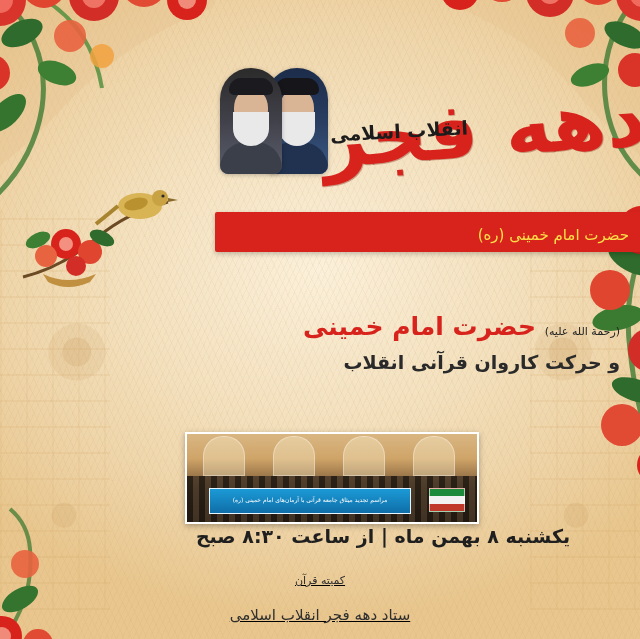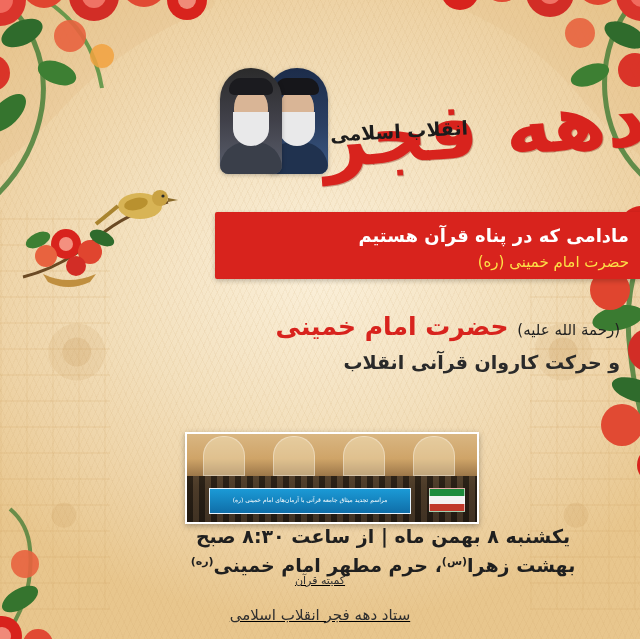--- a/index.html
+++ b/index.html
@@ -199,21 +199,21 @@
     font-weight: bold;
   }
   .emph-red {
     font-size: 25px;
     color: #d8231d;
     font-weight: bold;
     line-height: 1.6;
     margin-top: 2px;
   }
   .emph-red .small-note {
-    font-size: 15px;
+    font-size: 11px;
     color: #1f1f1f;
     font-weight: normal;
   }
 
   
   .photo {
     position: absolute;
     left: 185px;
     top: 432px;
     width: 290px;
@@ -425,21 +425,20 @@
       <div class="face"></div>
       <div class="beard"></div>
       <div class="turban turban-blk2"></div>
     </div>
   </div>
 
   <div class="title-fajr">دهه فجر</div>
   <div class="title-sub">انقلاب اسلامی</div>
 
   <div class="quote-banner">
-    <div class="quote-line">مادامی که در پناه قرآن هستیم</div>
     <div class="quote-source">حضرت امام خمینی (ره)</div>
   </div>
 
   <div class="body-text">
     <div class="emph-red">
       <span class="small-note">(رحمة الله علیه)</span>
       <span>حضرت امام خمینی</span>
     </div>
     <div class="body-line">و حرکت کاروان قرآنی انقلاب</div>
   </div>
@@ -450,23 +449,20 @@
     <div class="photo-arch" style="left:86px;"></div>
     <div class="photo-arch" style="left:156px;"></div>
     <div class="photo-arch" style="left:226px;"></div>
     <div class="photo-crowd"></div>
     <div class="photo-banner">مراسم تجدید میثاق جامعه قرآنی با آرمان‌های امام خمینی (ره)</div>
     <div class="photo-flag"></div>
   </div>
 
   <div class="when-where">
     <div class="ww-line">یکشنبه ۸ بهمن ماه | از ساعت ۸:۳۰ صبح</div>
-    <div class="ww-line">
-      <span>بهشت زهرا</span><span class="sup">(س)</span><span>، حرم مطهر امام خمینی</span><span class="sup">(ره)</span>
-    </div>
   </div>
 
   <div class="footer">
     <div class="footer-org">کمیته قرآن</div>
     <div class="footer-sub">ستاد دهه فجر انقلاب اسلامی</div>
   </div>
 
 </div>
 
 </body></html>

